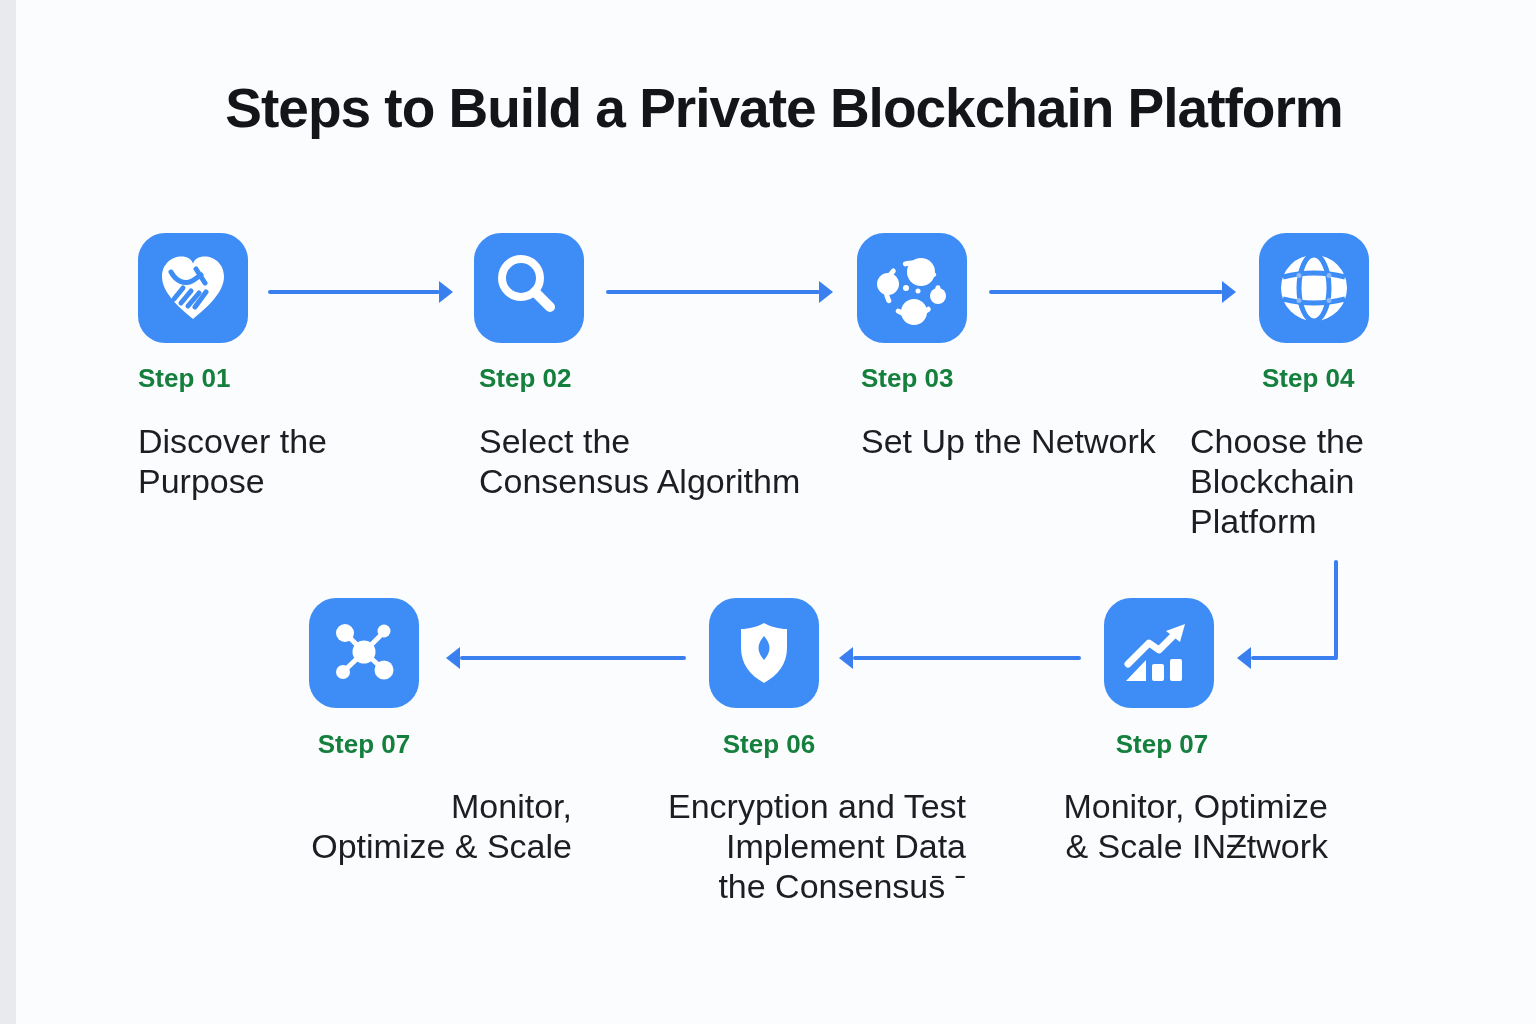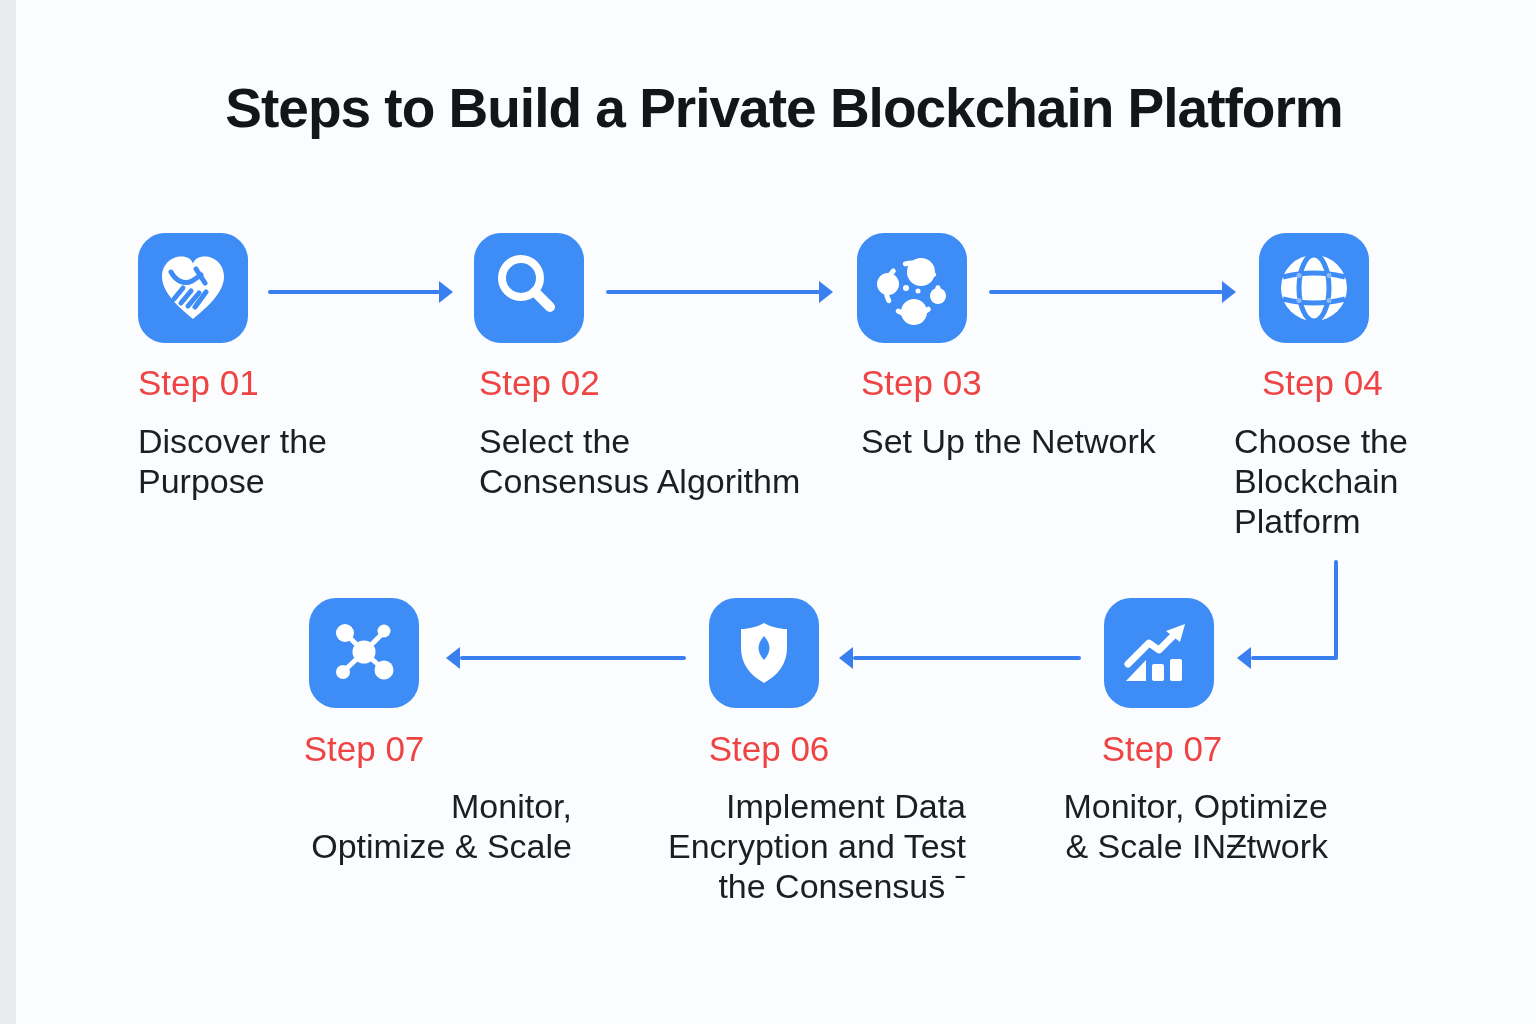--- a/index.html
+++ b/index.html
@@ -18,21 +18,21 @@
     font-size:55px;font-weight:bold;letter-spacing:-1px;
     color:#141519;
   }
   .tile{
     position:absolute;width:110px;height:110px;border-radius:27px;
     background:#3e8cf5;
     display:flex;align-items:center;justify-content:center;
   }
   .tile svg{display:block;}
   .step-label{
-    position:absolute;font-size:35px;font-weight:normal;color:#ef4444;
+    position:absolute;font-size:26px;font-weight:bold;color:#15803d;
     white-space:nowrap;
   }
   .step-label.centered{width:400px;text-align:center;}
   .desc{
     position:absolute;font-size:34px;line-height:40px;color:#1c1e23;
   }
   .desc.centered{width:500px;text-align:right;}
   .arrow-line{position:absolute;height:4px;background:#3a7ff0;border-radius:2px;}
   .arrow-vline{position:absolute;width:4px;background:#3a7ff0;border-radius:2px;}
   .arrow-head-right{
@@ -104,21 +104,21 @@
       <ellipse cx="55" cy="55" rx="15" ry="33" stroke="#3e8cf5" stroke-width="5" fill="none"></ellipse>
       <path d="M24 44 Q55 36 86 44" stroke="#3e8cf5" stroke-width="5" fill="none"></path>
       <path d="M24 66 Q55 74 86 66" stroke="#3e8cf5" stroke-width="5" fill="none"></path>
       <circle cx="40" cy="42.5" r="2.5" fill="#8fbcf9"></circle>
       <circle cx="70" cy="42.5" r="2.5" fill="#8fbcf9"></circle>
       <circle cx="40" cy="67.5" r="2.5" fill="#8fbcf9"></circle>
       <circle cx="70" cy="67.5" r="2.5" fill="#8fbcf9"></circle>
     </svg>
   </div>
   <div class="step-label" style="left:1246px;top:363px">Step 04</div>
-  <div class="desc" style="left:1218px;top:421px;width:280px">
+  <div class="desc" style="left:1174px;top:421px;width:280px">
       <div>Choose the</div>
       <div>Blockchain</div>
       <div>Platform</div>
     </div>
 
   <div>
     <div class="arrow-line" style="left:252px;top:290px;width:172px"></div>
     <div class="arrow-head-right" style="left:423px;top:281px"></div>
   </div>
   <div>
@@ -152,22 +152,22 @@
     </div>
 
   <div class="tile" style="left:693px;top:598px">
     <svg width="110" height="110" viewBox="0 0 110 110">
       <path d="M55 25 C61 28.5 70 31 78 31 L78 50 C78 66 69 77 55 85 C41 77 32 66 32 50 L32 31 C40 31 49 28.5 55 25 Z" fill="#ffffff"></path>
       <path d="M55 38 C58.5 42 60.5 46 60.5 50 C60.5 54 58.5 58 55 62 C51.5 58 49.5 54 49.5 50 C49.5 46 51.5 42 55 38 Z" fill="#3e8cf5"></path>
     </svg>
   </div>
   <div class="step-label centered" style="left:553px;top:729px">Step 06</div>
   <div class="desc centered" style="left:450px;top:786px">
+      <div>Encryption and Test</div>
       <div>Implement Data</div>
-      <div>Encryption and Test</div>
       <div>the Consensus̄ ˉ</div>
     </div>
 
   <div class="tile" style="left:293px;top:598px">
     <svg width="110" height="110" viewBox="0 0 110 110">
       <path d="M55 54 L37 36" stroke="#ffffff" stroke-width="5"></path>
       <path d="M55 54 L74 35" stroke="#ffffff" stroke-width="5"></path>
       <path d="M55 54 L35 73" stroke="#ffffff" stroke-width="5"></path>
       <path d="M55 54 L74 71" stroke="#ffffff" stroke-width="5"></path>
       <circle cx="55" cy="54" r="11.5" fill="#ffffff"></circle>

